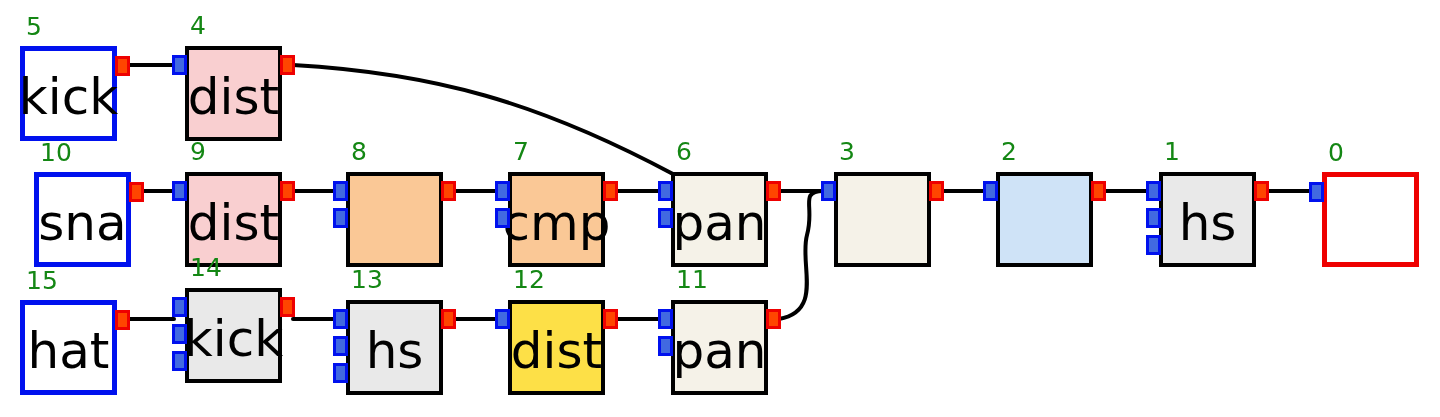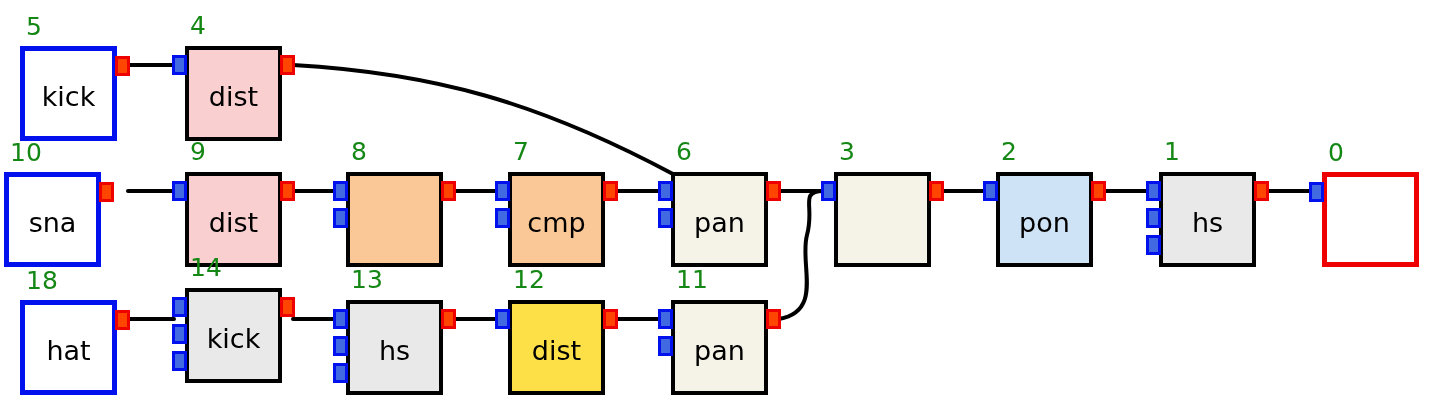--- a/index.html
+++ b/index.html
@@ -30,21 +30,21 @@
     border-style: solid;
   }
   .node .label {
     box-sizing: border-box;
     width: 100%;
     height: 100%;
     display: flex;
     align-items: center;
     justify-content: center;
     padding-top: 6px;
-    font-size: 27px;
+    font-size: 50px;
     color: #000000;
     white-space: nowrap;
   }
   .node .num {
     position: absolute;
     left: 1px;
     top: -38px;
     font-size: 25px;
     line-height: 27px;
     font-weight: normal;
@@ -83,21 +83,21 @@
         <div class="num" style="color: rgb(20, 135, 20);">5</div>
         <div class="label">kick</div>
         <div class="port out" style="right: -18px; top: 5px; background: rgb(255, 69, 0); border-color: rgb(238, 0, 0);"></div>
       </div>
       <div class="node" style="left: 185px; top: 46px; background: rgb(249, 207, 208); border-color: rgb(0, 0, 0); border-width: 4px;">
         <div class="num" style="color: rgb(20, 135, 20);">4</div>
         <div class="label">dist</div>
         <div class="port in" style="left: -17px; top: 5px; background: rgb(65, 105, 225); border-color: rgb(0, 17, 238);"></div>
         <div class="port out" style="right: -17px; top: 5px; background: rgb(255, 69, 0); border-color: rgb(238, 0, 0);"></div>
       </div>
-      <div class="node" style="left: 4px; top: 172px; background: rgb(255, 255, 255); border-color: rgb(0, 17, 238); border-width: 5px;">
+      <div class="node" style="left: 34px; top: 172px; background: rgb(255, 255, 255); border-color: rgb(0, 17, 238); border-width: 5px;">
         <div class="num" style="color: rgb(20, 135, 20);">10</div>
         <div class="label">sna</div>
         <div class="port out" style="right: -18px; top: 5px; background: rgb(255, 69, 0); border-color: rgb(238, 0, 0);"></div>
       </div>
       <div class="node" style="left: 185px; top: 172px; background: rgb(249, 207, 208); border-color: rgb(0, 0, 0); border-width: 4px;">
         <div class="num" style="color: rgb(20, 135, 20);">9</div>
         <div class="label">dist</div>
         <div class="port in" style="left: -17px; top: 5px; background: rgb(65, 105, 225); border-color: rgb(0, 17, 238);"></div>
         <div class="port out" style="right: -17px; top: 5px; background: rgb(255, 69, 0); border-color: rgb(238, 0, 0);"></div>
       </div>
@@ -121,38 +121,37 @@
         <div class="port in" style="left: -17px; top: 32px; background: rgb(65, 105, 225); border-color: rgb(0, 17, 238);"></div>
         <div class="port out" style="right: -17px; top: 5px; background: rgb(255, 69, 0); border-color: rgb(238, 0, 0);"></div>
       </div>
       <div class="node" style="left: 834px; top: 172px; background: rgb(245, 242, 232); border-color: rgb(0, 0, 0); border-width: 4px;">
         <div class="num" style="color: rgb(20, 135, 20);">3</div>
         <div class="port in" style="left: -17px; top: 5px; background: rgb(65, 105, 225); border-color: rgb(0, 17, 238);"></div>
         <div class="port out" style="right: -17px; top: 5px; background: rgb(255, 69, 0); border-color: rgb(238, 0, 0);"></div>
       </div>
       <div class="node" style="left: 996px; top: 172px; background: rgb(207, 227, 247); border-color: rgb(0, 0, 0); border-width: 4px;">
         <div class="num" style="color: rgb(20, 135, 20);">2</div>
-        <div class="label">pon</div>
         <div class="port in" style="left: -17px; top: 5px; background: rgb(65, 105, 225); border-color: rgb(0, 17, 238);"></div>
         <div class="port out" style="right: -17px; top: 5px; background: rgb(255, 69, 0); border-color: rgb(238, 0, 0);"></div>
       </div>
       <div class="node" style="left: 1159px; top: 172px; background: rgb(233, 233, 233); border-color: rgb(0, 0, 0); border-width: 4px;">
         <div class="num" style="color: rgb(20, 135, 20);">1</div>
         <div class="label">hs</div>
         <div class="port in" style="left: -17px; top: 5px; background: rgb(65, 105, 225); border-color: rgb(0, 17, 238);"></div>
         <div class="port in" style="left: -17px; top: 32px; background: rgb(65, 105, 225); border-color: rgb(0, 17, 238);"></div>
         <div class="port in" style="left: -17px; top: 59px; background: rgb(65, 105, 225); border-color: rgb(0, 17, 238);"></div>
         <div class="port out" style="right: -17px; top: 5px; background: rgb(255, 69, 0); border-color: rgb(238, 0, 0);"></div>
       </div>
       <div class="node" style="left: 1322px; top: 172px; background: rgb(255, 255, 255); border-color: rgb(238, 0, 0); border-width: 5px;">
         <div class="num" style="color: rgb(20, 135, 20);">0</div>
         <div class="port in" style="left: -18px; top: 5px; background: rgb(65, 105, 225); border-color: rgb(0, 17, 238);"></div>
       </div>
       <div class="node" style="left: 20px; top: 300px; background: rgb(255, 255, 255); border-color: rgb(0, 17, 238); border-width: 5px;">
-        <div class="num" style="color: rgb(20, 135, 20);">18</div>
+        <div class="num" style="color: rgb(20, 135, 20);">15</div>
         <div class="label">hat</div>
         <div class="port out" style="right: -18px; top: 5px; background: rgb(255, 69, 0); border-color: rgb(238, 0, 0);"></div>
       </div>
       <div class="node" style="left: 185px; top: 288px; background: rgb(233, 233, 233); border-color: rgb(0, 0, 0); border-width: 4px;">
         <div class="num" style="color: rgb(20, 135, 20);">14</div>
         <div class="label">kick</div>
         <div class="port in" style="left: -17px; top: 5px; background: rgb(65, 105, 225); border-color: rgb(0, 17, 238);"></div>
         <div class="port in" style="left: -17px; top: 32px; background: rgb(65, 105, 225); border-color: rgb(0, 17, 238);"></div>
         <div class="port in" style="left: -17px; top: 59px; background: rgb(65, 105, 225); border-color: rgb(0, 17, 238);"></div>
         <div class="port out" style="right: -17px; top: 5px; background: rgb(255, 69, 0); border-color: rgb(238, 0, 0);"></div>

